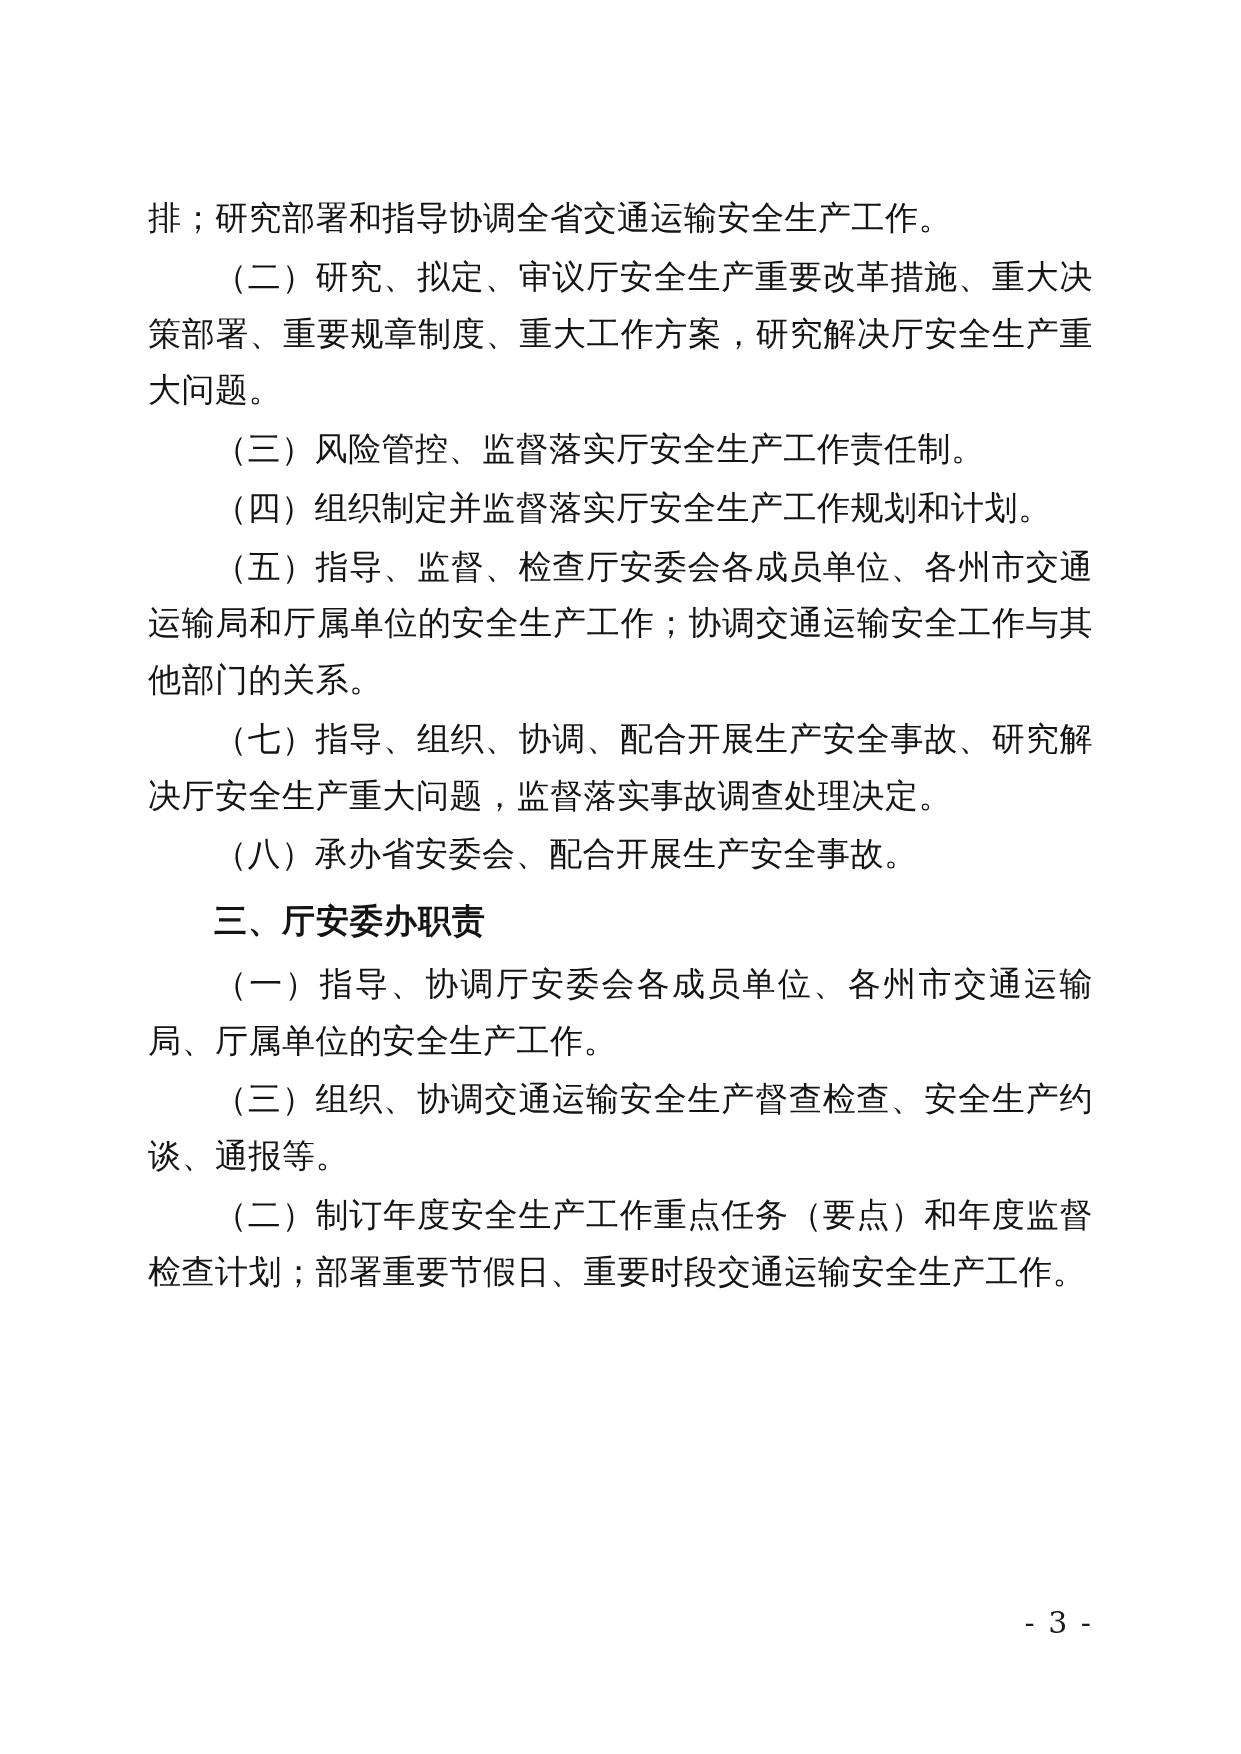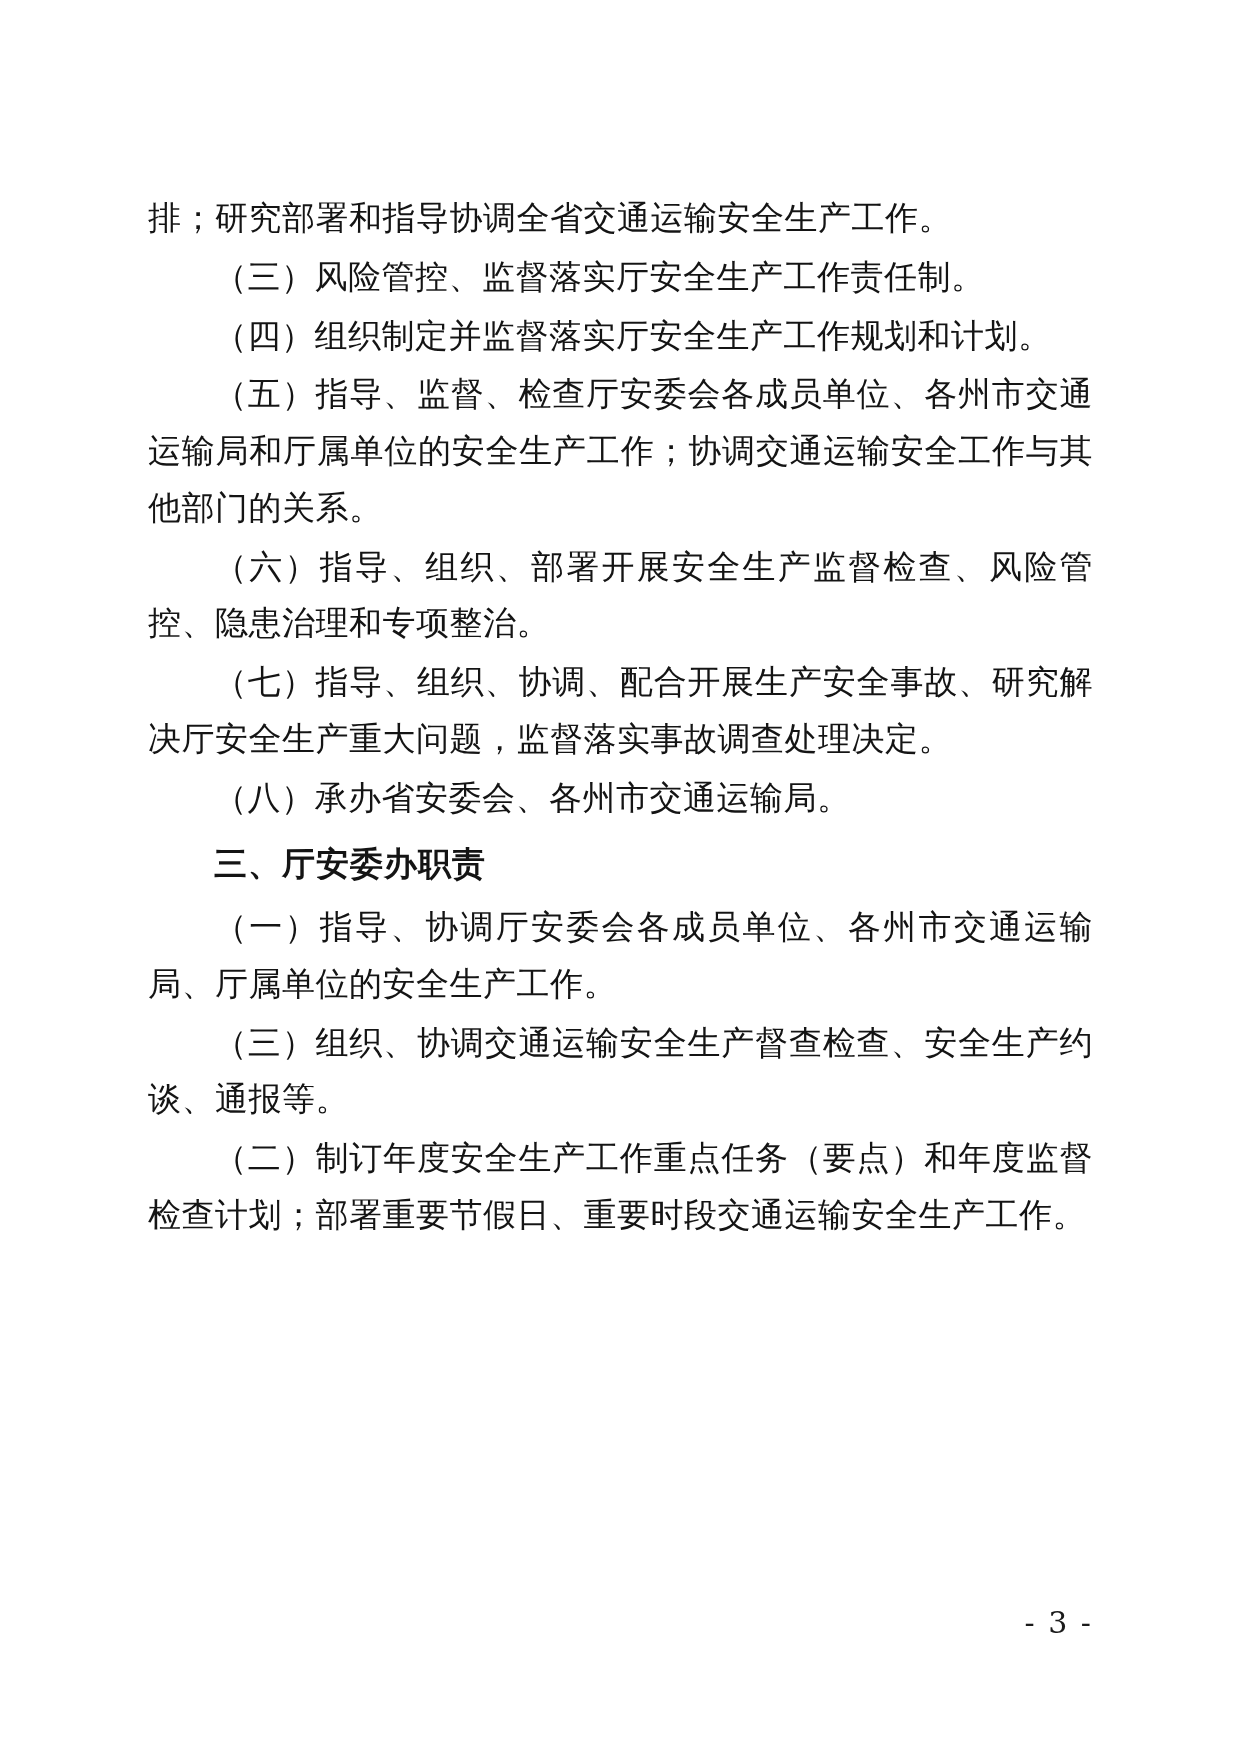--- a/index.html
+++ b/index.html
@@ -52,32 +52,32 @@
   }
 </style>
 </head>
 <body>
 
 <div class="page">
   <div class="doc-body">
 
     <p class="para">排；研究部署和指导协调全省交通运输安全生产工作。</p>
 
+    <p class="para indent">（二）研究、拟定、审议厅安全生产重要改革措施、重大决策部署、重要规章制度、重大工作方案，研究解决厅安全生产重大问题。</p>
 
     <p class="para indent">（三）风险管控、监督落实厅安全生产工作责任制。</p>
 
     <p class="para indent">（四）组织制定并监督落实厅安全生产工作规划和计划。</p>
 
     <p class="para indent">（五）指导、监督、检查厅安委会各成员单位、各州市交通运输局和厅属单位的安全生产工作；协调交通运输安全工作与其他部门的关系。</p>
 
-    <p class="para indent">（六）指导、组织、部署开展安全生产监督检查、风险管控、隐患治理和专项整治。</p>
 
     <p class="para indent">（七）指导、组织、协调、配合开展生产安全事故、研究解决厅安全生产重大问题，监督落实事故调查处理决定。</p>
 
-    <p class="para indent">（八）承办省安委会、各州市交通运输局。</p>
+    <p class="para indent">（八）承办省安委会、配合开展生产安全事故。</p>
 
     <p class="para heading">三、厅安委办职责</p>
 
     <p class="para indent">（一）指导、协调厅安委会各成员单位、各州市交通运输局、厅属单位的安全生产工作。</p>
 
     <p class="para indent">（三）组织、协调交通运输安全生产督查检查、安全生产约谈、通报等。</p>
 
     <p class="para indent">（二）制订年度安全生产工作重点任务（要点）和年度监督检查计划；部署重要节假日、重要时段交通运输安全生产工作。</p>
 
   </div>

